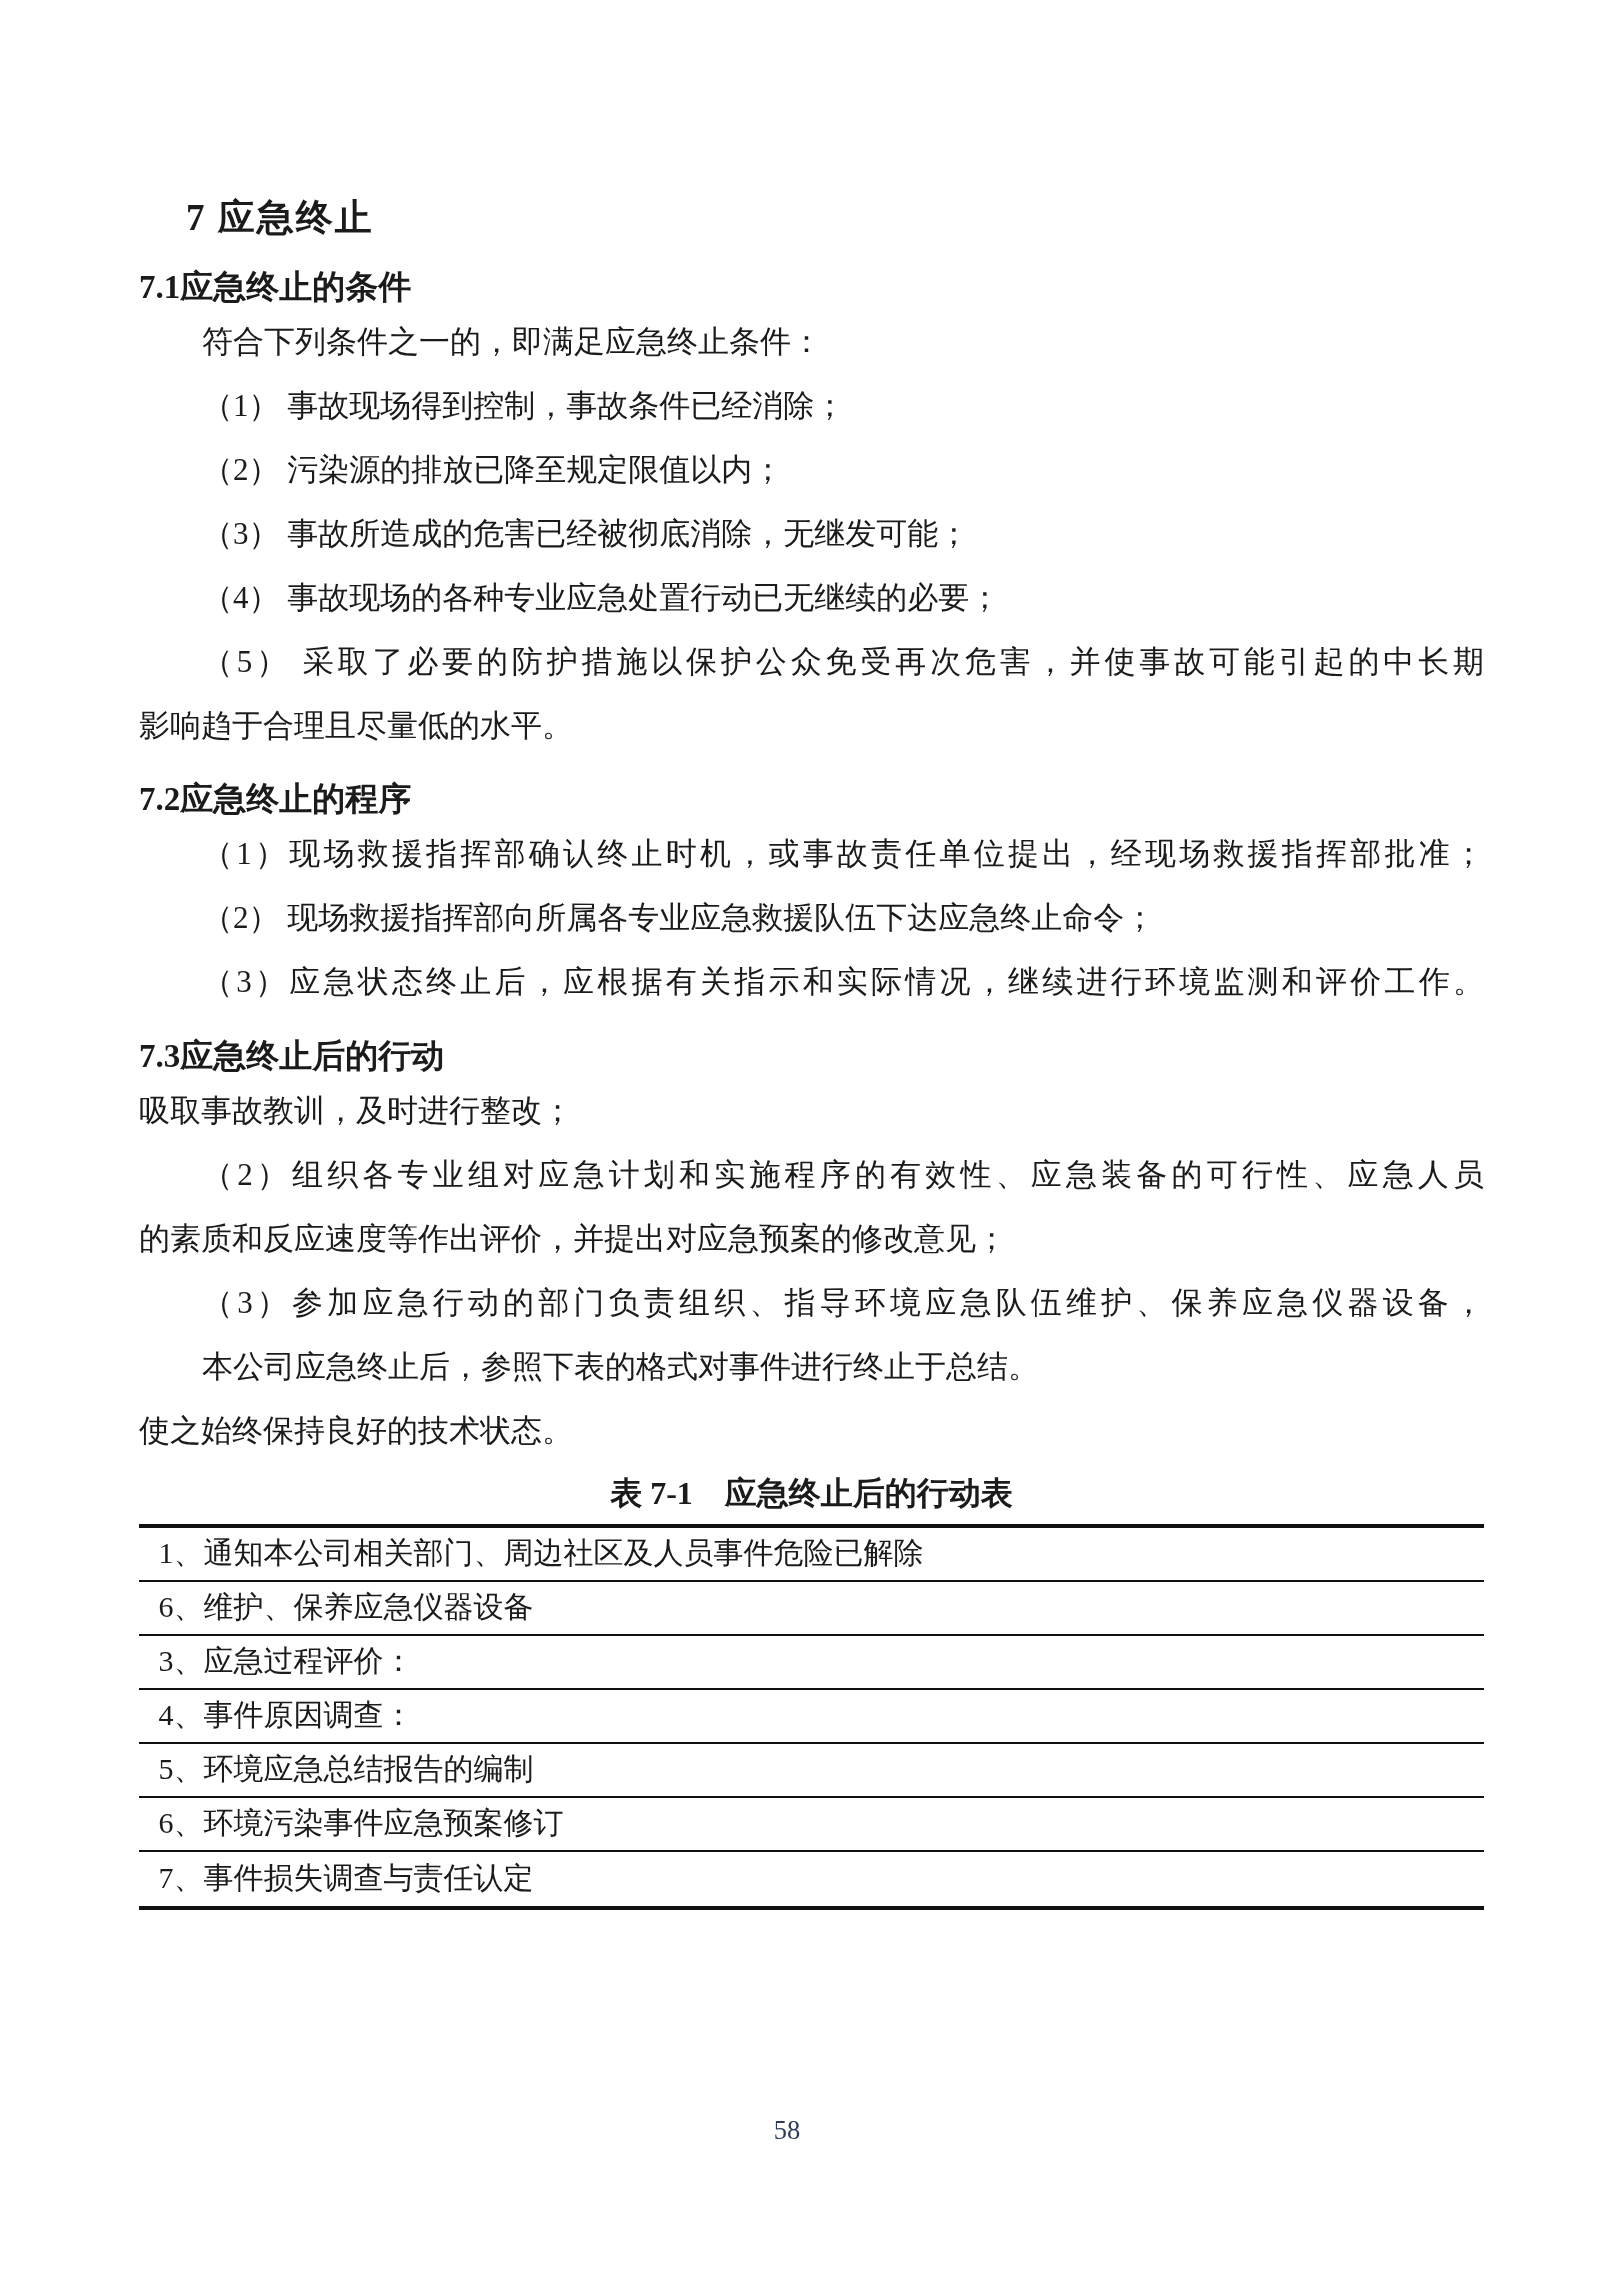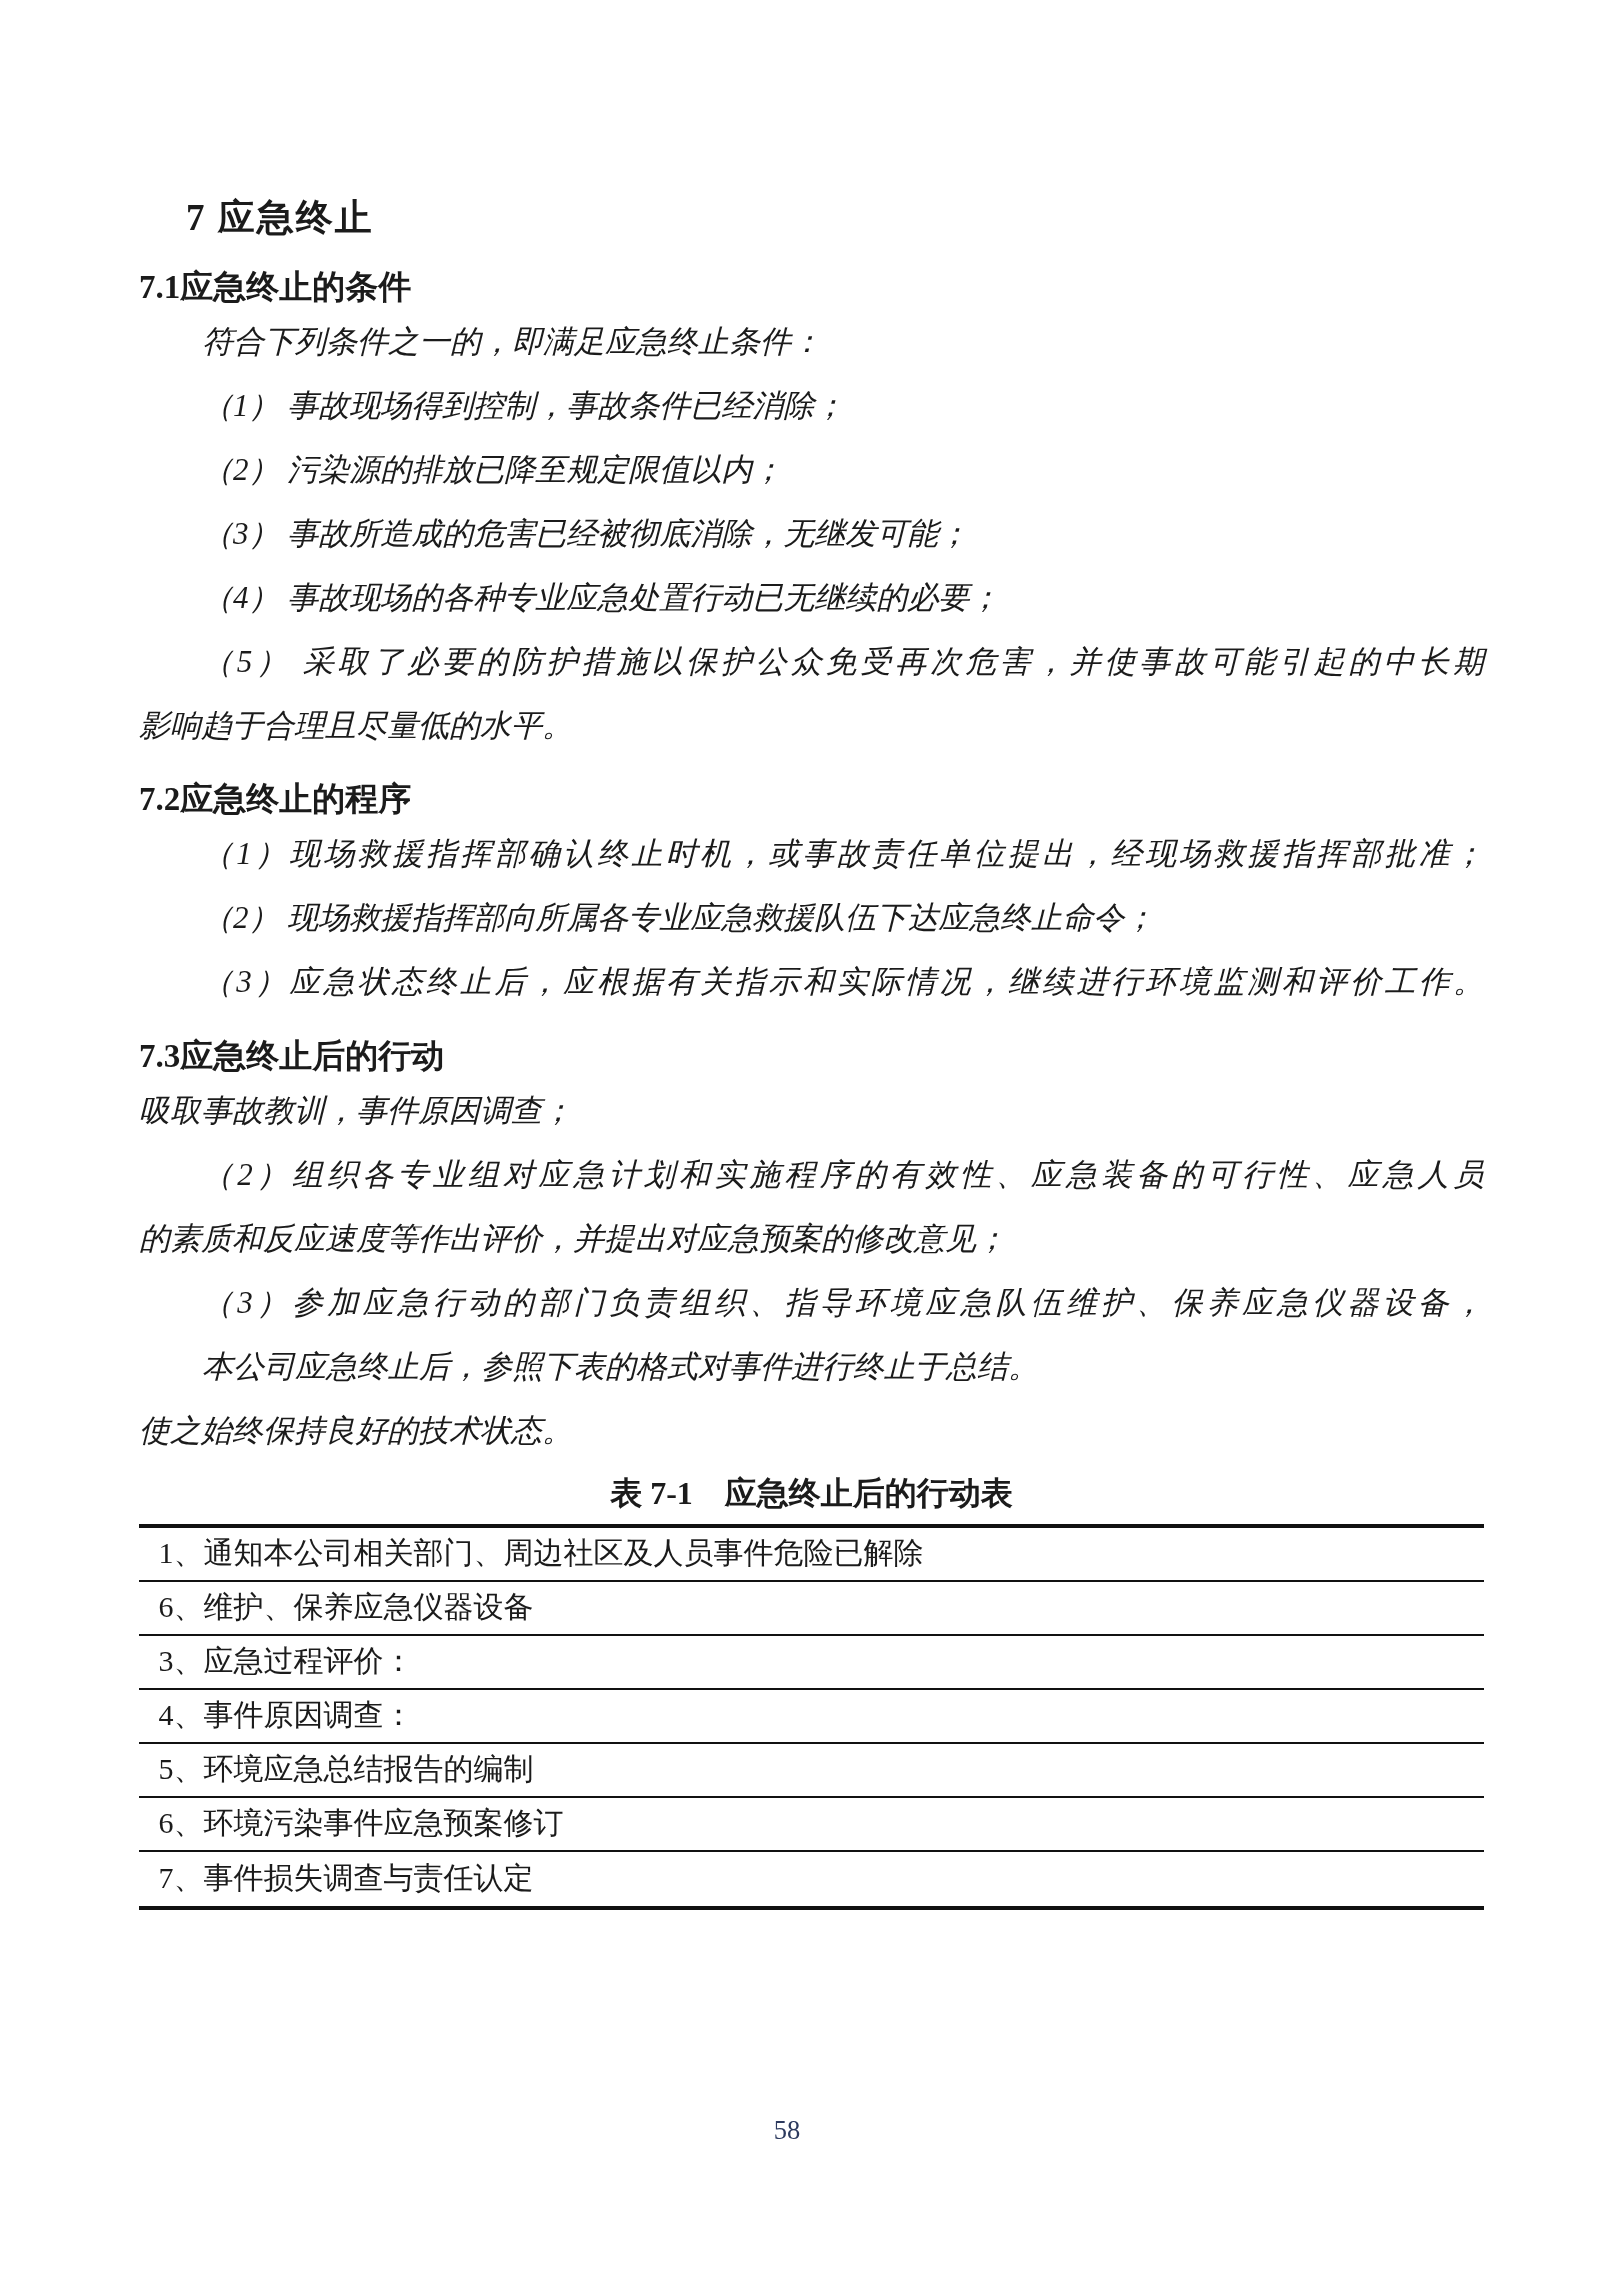--- a/index.html
+++ b/index.html
@@ -30,21 +30,20 @@
     font-weight: bold;
     line-height: 45px;
     margin: 0;
   }
   .sec-heading.gap { margin-top: 19.6px; }
   .para {
     font-size: 31px;
     line-height: 64px;
     margin: 0;
     white-space: pre-wrap;
-    font-style: italic;
   }
   .para.indent { text-indent: 63px; }
   .para.full {
     text-align: justify;
     text-align-last: justify;
   }
   .table-title {
     font-size: 32px;
     font-weight: bold;
     line-height: 45px;
@@ -93,21 +92,21 @@
     <p class="para indent">（4） 事故现场的各种专业应急处置行动已无继续的必要；</p>
     <p class="para indent full">（5） 采取了必要的防护措施以保护公众免受再次危害，并使事故可能引起的中长期</p>
     <p class="para">影响趋于合理且尽量低的水平。</p>
 
     <div class="sec-heading gap">7.2应急终止的程序</div>
     <p class="para indent full">（1）现场救援指挥部确认终止时机，或事故责任单位提出，经现场救援指挥部批准；</p>
     <p class="para indent">（2） 现场救援指挥部向所属各专业应急救援队伍下达应急终止命令；</p>
     <p class="para indent full">（3）应急状态终止后，应根据有关指示和实际情况，继续进行环境监测和评价工作。</p>
 
     <div class="sec-heading gap">7.3应急终止后的行动</div>
-    <p class="para">吸取事故教训，事件原因调查；</p>
+    <p class="para">吸取事故教训，及时进行整改；</p>
     <p class="para indent full">（2）组织各专业组对应急计划和实施程序的有效性、应急装备的可行性、应急人员</p>
     <p class="para">的素质和反应速度等作出评价，并提出对应急预案的修改意见；</p>
     <p class="para indent full">（3）参加应急行动的部门负责组织、指导环境应急队伍维护、保养应急仪器设备，</p>
     <p class="para indent">本公司应急终止后，参照下表的格式对事件进行终止于总结。</p>
     <p class="para">使之始终保持良好的技术状态。</p>
 
     <div class="table-title">表 7-1　应急终止后的行动表</div>
 
     <div class="action-table">
       <div class="action-row">

